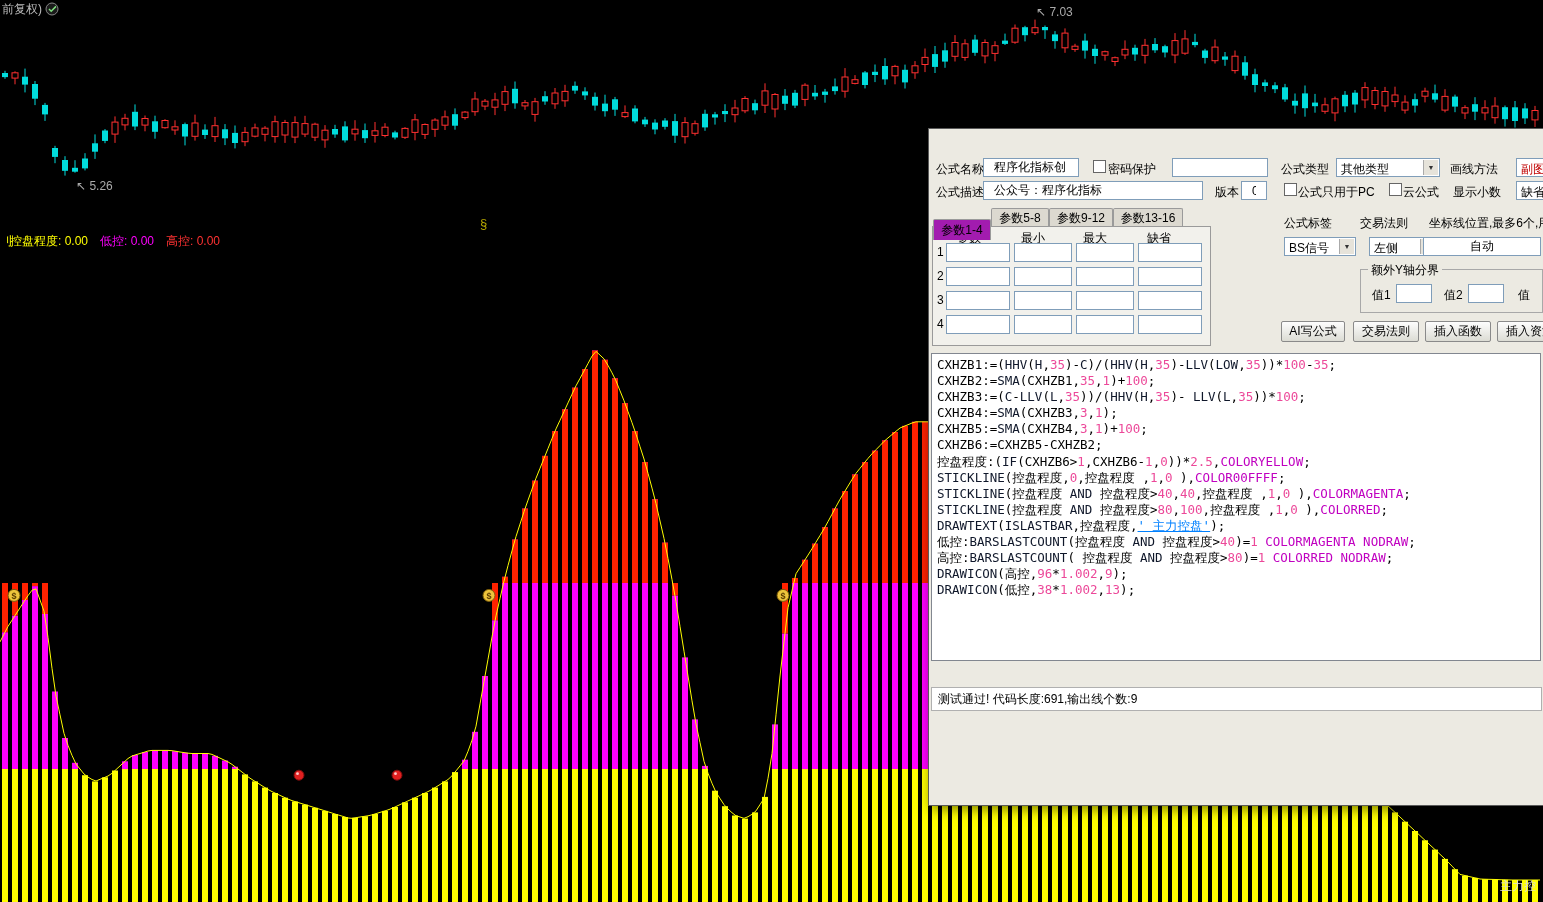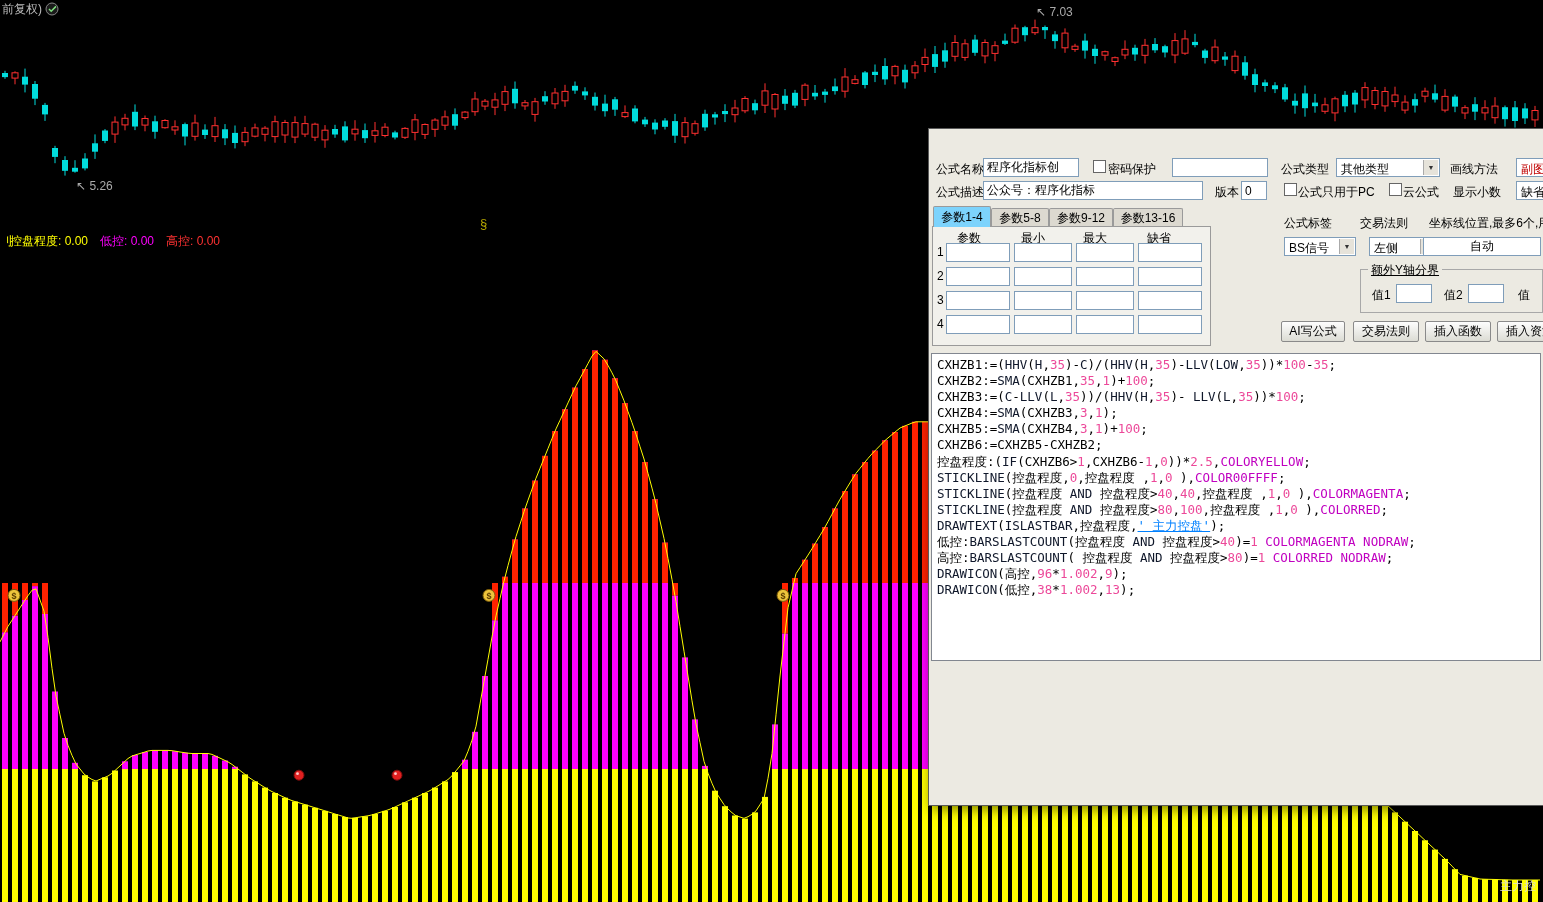--- a/index.html
+++ b/index.html
@@ -5,34 +5,34 @@
   html,body{margin:0;padding:0;background:#000;}
   body{position:relative;width:1543px;height:902px;overflow:hidden;font-family:"Liberation Sans",sans-serif;}
   #chart-svg{position:absolute;left:0;top:0;}
   .dialog{position:absolute;left:928px;top:128px;width:615px;height:676px;background:#eceae2;
           border:1px solid #5a5a5a;box-shadow:3px 3px 12px rgba(0,0,0,.55);
           font:12px "Liberation Sans",sans-serif;color:#000;z-index:5;overflow:hidden;}
   .titlebar{height:21px;background:linear-gradient(#b12f40,#8d1527);color:#fff;
             padding:3px 6px;box-sizing:border-box;font-size:12px;}
   .lbl{position:absolute;white-space:nowrap;}
   .inp{position:absolute;background:#fff;border:1px solid #7f9db9;height:19px;box-sizing:border-box;
-       font:12px "Liberation Sans",sans-serif;padding:1px 3px;}
+       font:12px "Liberation Sans",sans-serif;padding:1px 10px;}
   .sel{position:absolute;background:#fff;border:1px solid #7f9db9;height:19px;box-sizing:border-box;
        padding:2px 16px 1px 4px;white-space:nowrap;overflow:hidden;}
   .sel .arr{position:absolute;right:1px;top:1px;bottom:1px;width:14px;background:#e6e3da;
             border-left:1px solid #aaa;text-align:center;font-size:7px;line-height:15px;color:#333;}
   .chkbox{position:absolute;width:11px;height:11px;background:#fff;border:1px solid #666;}
   .btn{position:absolute;height:21px;background:linear-gradient(#fdfdfd,#dcdcd4);border:1px solid #8a8a8a;
        border-radius:2px;text-align:center;line-height:19px;box-sizing:border-box;cursor:default;}
   .tab{position:absolute;height:19px;line-height:19px;text-align:center;border:1px solid #9a9a9a;border-bottom:none;
        background:#dcd9d0;box-sizing:border-box;border-radius:2px 2px 0 0;top:79px;}
-  .tab.active{background:#7dd3fc;height:21px;top:77px;z-index:2;line-height:21px;}
+  .tab.active{background:#a21caf;height:21px;top:90px;z-index:2;line-height:21px;}
   .panel{position:absolute;left:3px;top:97px;width:277px;height:118px;border:1px solid #9a9a9a;background:#f2f1ec;}
   .fieldset{position:absolute;left:431px;top:140px;width:181px;height:42px;border:1px solid #a8a8a8;}
-  .legend{position:absolute;left:439px;top:133px;background:#eceae2;padding:0 3px;text-decoration:underline;}
+  .legend{position:absolute;left:439px;top:133px;background:#eceae2;padding:0 3px;}
   .codearea{position:absolute;left:2px;top:224px;width:610px;height:308px;background:#fff;border:1px solid #828790;
             font:12.5px/16.1px "DejaVu Sans Mono",monospace;padding:3px 5px;box-sizing:border-box;
             overflow:hidden;white-space:pre;}
   .codearea .fn{color:#0f172a;} .codearea .num{color:#ec4899;}
   .codearea .clr{color:#c000c0;} .codearea .str{color:#0080ff;text-decoration:underline;}
   .statusbar{position:absolute;left:2px;top:558px;width:611px;height:24px;background:#fff;border:1px solid #b0b0b0;
              line-height:22px;padding:0 6px;box-sizing:border-box;}
 </style>
 </head>
 <body>
@@ -807,13 +807,14 @@
   <input class="inp" style="left: 539px; top: 155px; width: 36px;">
   <span class="lbl" style="left:589px;top:158px">值</span>
 
   <div class="btn" style="left:352px;top:192px;width:64px">AI写公式</div>
   <div class="btn" style="left:424px;top:192px;width:66px">交易法则</div>
   <div class="btn" style="left:496px;top:192px;width:66px">插入函数</div>
   <div class="btn" style="left:568px;top:192px;width:66px">插入资源</div>
 
   <div class="codearea" id="codearea"><div><span>CXHZB1</span><span>:=(</span><span class="fn">HHV</span><span>(</span><span class="fn">H</span><span>,</span><span class="num">35</span><span>)-</span><span class="fn">C</span><span>)/(</span><span class="fn">HHV</span><span>(</span><span class="fn">H</span><span>,</span><span class="num">35</span><span>)-</span><span class="fn">LLV</span><span>(</span><span class="fn">LOW</span><span>,</span><span class="num">35</span><span>))*</span><span class="num">100</span><span>-</span><span class="num">35</span><span>;</span></div><div><span>CXHZB2</span><span>:=</span><span class="fn">SMA</span><span>(</span><span>CXHZB1</span><span>,</span><span class="num">35</span><span>,</span><span class="num">1</span><span>)+</span><span class="num">100</span><span>;</span></div><div><span>CXHZB3</span><span>:=(</span><span class="fn">C</span><span>-</span><span class="fn">LLV</span><span>(</span><span class="fn">L</span><span>,</span><span class="num">35</span><span>))/(</span><span class="fn">HHV</span><span>(</span><span class="fn">H</span><span>,</span><span class="num">35</span><span>)- </span><span class="fn">LLV</span><span>(</span><span class="fn">L</span><span>,</span><span class="num">35</span><span>))*</span><span class="num">100</span><span>;</span></div><div><span>CXHZB4</span><span>:=</span><span class="fn">SMA</span><span>(</span><span>CXHZB3</span><span>,</span><span class="num">3</span><span>,</span><span class="num">1</span><span>);</span></div><div><span>CXHZB5</span><span>:=</span><span class="fn">SMA</span><span>(</span><span>CXHZB4</span><span>,</span><span class="num">3</span><span>,</span><span class="num">1</span><span>)+</span><span class="num">100</span><span>;</span></div><div><span>CXHZB6</span><span>:=</span><span>CXHZB5</span><span>-</span><span>CXHZB2</span><span>;</span></div><div><span>控盘程度:(</span><span class="fn">IF</span><span>(</span><span>CXHZB6</span><span>&gt;</span><span class="num">1</span><span>,</span><span>CXHZB6</span><span>-</span><span class="num">1</span><span>,</span><span class="num">0</span><span>))*</span><span class="num">2.5</span><span>,</span><span class="clr">COLORYELLOW</span><span>;</span></div><div><span class="fn">STICKLINE</span><span>(控盘程度,</span><span class="num">0</span><span>,控盘程度 ,</span><span class="num">1</span><span>,</span><span class="num">0</span><span> ),</span><span class="clr">COLOR00FFFF</span><span>;</span></div><div><span class="fn">STICKLINE</span><span>(控盘程度 </span><span class="fn">AND</span><span> 控盘程度&gt;</span><span class="num">40</span><span>,</span><span class="num">40</span><span>,控盘程度 ,</span><span class="num">1</span><span>,</span><span class="num">0</span><span> ),</span><span class="clr">COLORMAGENTA</span><span>;</span></div><div><span class="fn">STICKLINE</span><span>(控盘程度 </span><span class="fn">AND</span><span> 控盘程度&gt;</span><span class="num">80</span><span>,</span><span class="num">100</span><span>,控盘程度 ,</span><span class="num">1</span><span>,</span><span class="num">0</span><span> ),</span><span class="clr">COLORRED</span><span>;</span></div><div><span class="fn">DRAWTEXT</span><span>(</span><span class="fn">ISLASTBAR</span><span>,控盘程度,</span><span class="str">' 主力控盘'</span><span>);</span></div><div><span>低控:</span><span class="fn">BARSLASTCOUNT</span><span>(控盘程度 </span><span class="fn">AND</span><span> 控盘程度&gt;</span><span class="num">40</span><span>)=</span><span class="num">1</span><span> </span><span class="clr">COLORMAGENTA</span><span> </span><span class="clr">NODRAW</span><span>;</span></div><div><span>高控:</span><span class="fn">BARSLASTCOUNT</span><span>( 控盘程度 </span><span class="fn">AND</span><span> 控盘程度&gt;</span><span class="num">80</span><span>)=</span><span class="num">1</span><span> </span><span class="clr">COLORRED</span><span> </span><span class="clr">NODRAW</span><span>;</span></div><div><span class="fn">DRAWICON</span><span>(高控,</span><span class="num">96</span><span>*</span><span class="num">1.002</span><span>,</span><span class="num">9</span><span>);</span></div><div><span class="fn">DRAWICON</span><span>(低控,</span><span class="num">38</span><span>*</span><span class="num">1.002</span><span>,</span><span class="num">13</span><span>);</span></div></div>
 
+  <div class="statusbar">测试通过! 代码长度:691,输出线个数:9</div>
 </div>
 
 </body></html>

